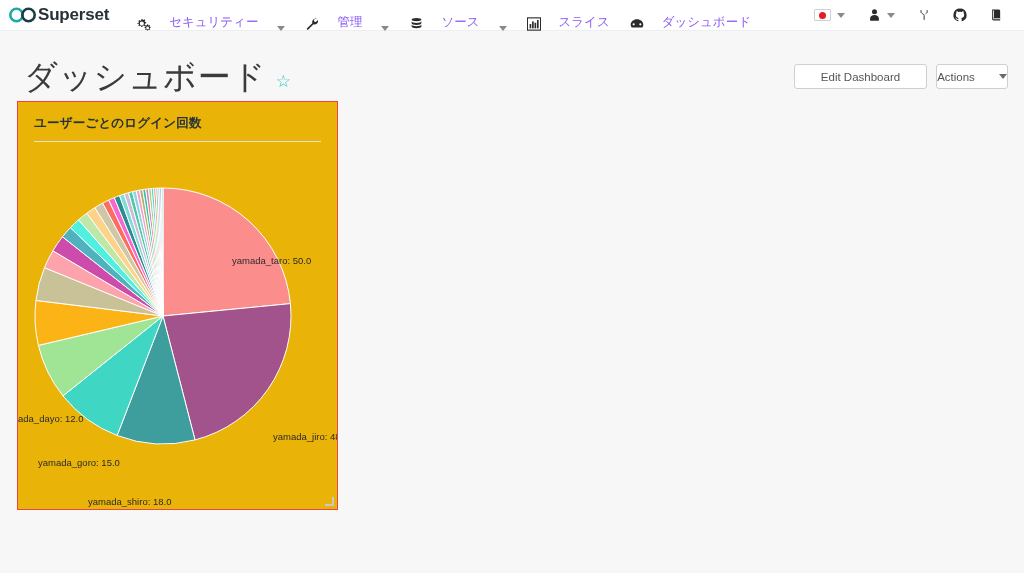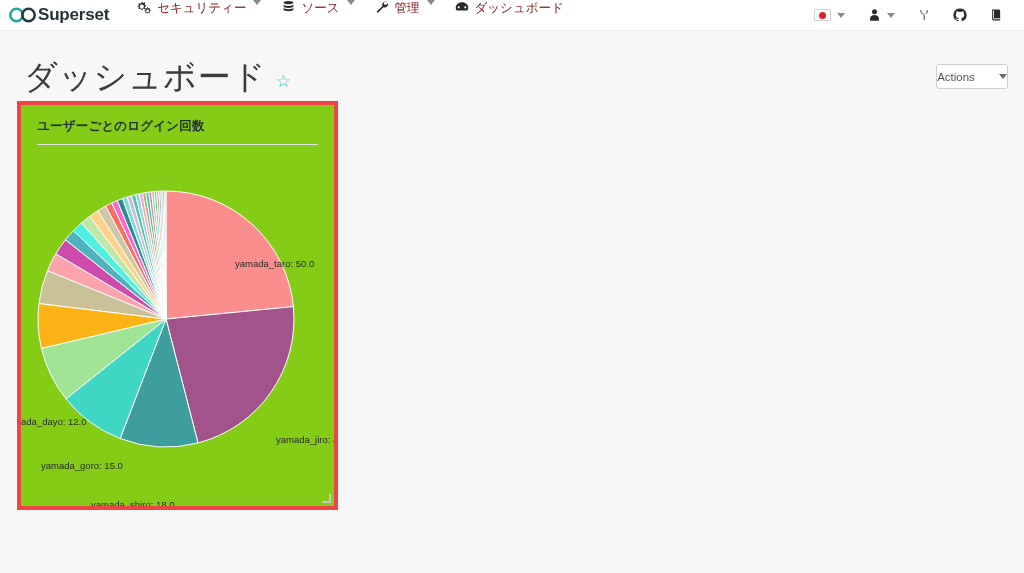--- a/index.html
+++ b/index.html
@@ -19,22 +19,22 @@
     display: flex;
     align-items: center;
     padding: 0 10px 0 8px;
     white-space: nowrap;
   }
   .brand { display: flex; align-items: center; gap: 0; margin-right: 18px; }
   .brand-logo { width: 30px; height: 16px; display: block; }
   .brand-name { font-size: 17px; font-weight: bold; letter-spacing: -0.2px; color: #263238; }
 
   .nav-item {
-    display: flex; align-items: flex-start; gap: 6px;
-    font-size: 12.5px; color: #7f1d1d;
+    display: flex; align-items: flex-end; gap: 18px;
+    font-size: 12.5px; color: #8b5cf6;
     padding: 0 10px; height: 31px; cursor: pointer;
   }
   .nav-ico { display: inline-flex; width: 14px; height: 14px; align-items: center; justify-content: center; color: #2b2b2b; }
   .nav-ico svg { display: block; }
   .caret {
     width: 0; height: 0; margin-left: 1px;
     border-left: 4px solid transparent;
     border-right: 4px solid transparent;
     border-top: 5px solid #8a8a8a;
   }
@@ -82,22 +82,22 @@
     border-left: 4px solid transparent;
     border-right: 4px solid transparent;
     border-top: 5px solid #6b6b6b;
   }
 
   
   .grid { padding: 0 0 0 17px; position: relative; }
   .chart-panel {
     position: relative;
     width: 321px; height: 409px;
-    background: #84cc16;
-    border: 4px solid #ef4444;
+    background: #eab308;
+    border: 1px solid #ef4444;
     padding: 13px 12px 6px 12px;
     overflow: hidden;
   }
   .chart-header { padding: 0 4px; }
   .chart-title {
     font-size: 12.5px; font-weight: bold; color: #263238;
     padding-bottom: 9px; letter-spacing: 0.2px;
   }
   .chart-title-rule { height: 1px; background: #e0e0e0; margin-bottom: 2px; }
   .chart-body { position: relative; width: 100%; height: 350px; }
@@ -135,40 +135,52 @@
         <path d="M6.2 1.6l.25 1.3a3.9 3.9 0 011.1.45l1.05-.8.95.95-.8 1.05c.2.34.35.7.45 1.1l1.3.25v1.35l-1.3.25c-.1.4-.25.76-.45 1.1l.8 1.05-.95.95-1.05-.8c-.34.2-.7.35-1.1.45l-.25 1.3H4.85l-.25-1.3a3.9 3.9 0 01-1.1-.45l-1.05.8-.95-.95.8-1.05a3.9 3.9 0 01-.45-1.1L.55 8.25V6.9l1.3-.25c.1-.4.25-.76.45-1.1l-.8-1.05.95-.95 1.05.8c.34-.2.7-.35 1.1-.45l.25-1.3h1.35zm-.67 3.6a2.35 2.35 0 100 4.7 2.35 2.35 0 000-4.7z"></path>
         <path d="M12.6 8.4l.18.92c.27.07.52.17.75.31l.75-.56.67.67-.56.75c.14.23.24.48.31.75l.92.18v.95l-.92.18c-.07.27-.17.52-.31.75l.56.75-.67.67-.75-.56c-.23.14-.48.24-.75.31l-.18.92h-.95l-.18-.92a2.7 2.7 0 01-.75-.31l-.75.56-.67-.67.56-.75a2.7 2.7 0 01-.31-.75l-.92-.18v-.95l.92-.18c.07-.27.17-.52.31-.75l-.56-.75.67-.67.75.56c.23-.14.48-.24.75-.31l.18-.92h.95zm-.47 2.5a1.6 1.6 0 100 3.2 1.6 1.6 0 000-3.2z"></path>
       </svg>
     </span>
     <span>セキュリティー</span>
     <span class="caret"></span>
   </div>
 
   <div class="nav-item">
     <span class="nav-ico">
+      <svg viewBox="0 0 16 16" width="14" height="14" fill="#2b2b2b">
+        <path d="M13.4 1.9a4.1 4.1 0 00-5.1 5.1L1.8 13.5l1.4 1.4 6.5-6.5a4.1 4.1 0 005.1-5.1l-2.4 2.4-1.9-.5-.5-1.9 2.4-2.4z"></path>
+      </svg>
+    </span>
+    <span>管理</span>
+    <span class="caret"></span>
+  </div>
+
+  <div class="nav-item">
+    <span class="nav-ico">
       <svg viewBox="0 0 16 16" width="13" height="14" fill="#2b2b2b">
         <ellipse cx="8" cy="2.6" rx="6" ry="2.1"></ellipse>
         <path d="M2 4.6v2.6c0 1.16 2.69 2.1 6 2.1s6-.94 6-2.1V4.6c0 1.16-2.69 2.1-6 2.1s-6-.94-6-2.1z"></path>
         <path d="M2 8.6v2.6c0 1.16 2.69 2.1 6 2.1s6-.94 6-2.1V8.6c0 1.16-2.69 2.1-6 2.1s-6-.94-6-2.1z"></path>
       </svg>
     </span>
     <span>ソース</span>
     <span class="caret"></span>
   </div>
 
   <div class="nav-item">
     <span class="nav-ico">
       <svg viewBox="0 0 16 16" width="14" height="14" fill="#2b2b2b">
-        <path d="M13.4 1.9a4.1 4.1 0 00-5.1 5.1L1.8 13.5l1.4 1.4 6.5-6.5a4.1 4.1 0 005.1-5.1l-2.4 2.4-1.9-.5-.5-1.9 2.4-2.4z"></path>
-      </svg>
-    </span>
-    <span>管理</span>
-    <span class="caret"></span>
-  </div>
-
+        <rect x="0.5" y="1" width="15" height="14" fill="none" stroke="#2b2b2b" stroke-width="1.3"></rect>
+        <rect x="3" y="8" width="1.9" height="5"></rect>
+        <rect x="5.8" y="5" width="1.9" height="8"></rect>
+        <rect x="8.6" y="6.6" width="1.9" height="6.4"></rect>
+        <rect x="11.4" y="3.4" width="1.9" height="9.6"></rect>
+      </svg>
+    </span>
+    <span>スライス</span>
+  </div>
 
   <div class="nav-item">
     <span class="nav-ico">
       <svg viewBox="0 0 16 16" width="15" height="14" fill="#2b2b2b">
         <path d="M8 2.6c-4 0-7.2 2.8-7.2 6.2 0 1.2.4 2.3 1.1 3.2h12.2c.7-.9 1.1-2 1.1-3.2 0-3.4-3.2-6.2-7.2-6.2z"></path>
         <circle cx="4.2" cy="8.4" r="1.25" fill="#fff"></circle>
         <circle cx="11.8" cy="8.4" r="1.25" fill="#fff"></circle>
       </svg>
     </span>
     <span>ダッシュボード</span>
@@ -223,20 +235,21 @@
 
   </div>
 </div>
 
 <div class="page-header">
   <div class="title-wrap">
     <span class="page-title">ダッシュボード</span>
     <span class="star-icon">☆</span>
   </div>
   <div class="header-actions">
+    <button class="btn btn-edit">Edit Dashboard</button>
     <button class="btn btn-actions">
       <span>Actions</span>
       <span class="btn-caret"></span>
     </button>
   </div>
 </div>
 
 <div class="grid">
   <div class="chart-panel">
     <div class="chart-header">

